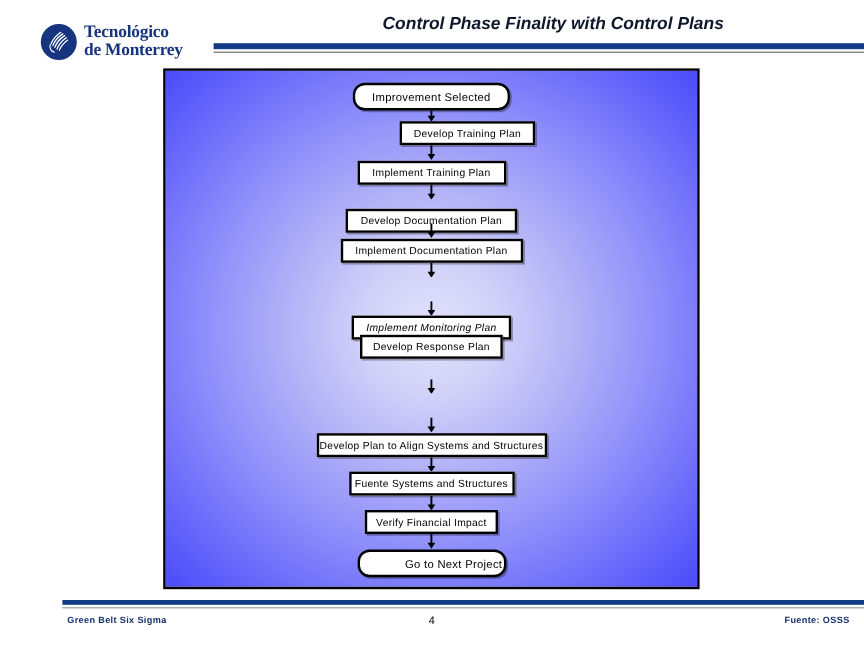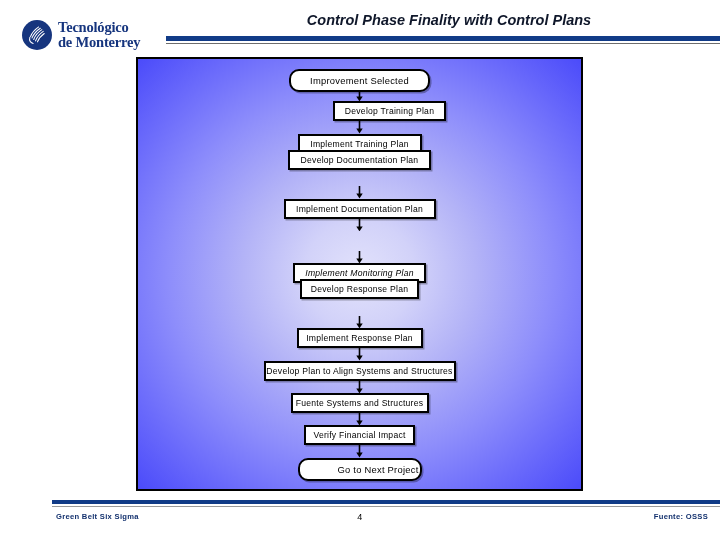--- a/index.html
+++ b/index.html
@@ -11,21 +11,21 @@
     height: 540px;
     background: #ffffff;
     font-family: "Liberation Sans", sans-serif;
     overflow: hidden;
     position: relative;
   }
 
   
   #header {
     position: absolute;
-    left: 4px; top: 0;
+    left: 16px; top: 0;
     width: 576px; height: 52px;
   }
   #logo {
     position: absolute;
     left: 18px; top: 18px;
     width: 140px; height: 34px;
     display: flex;
     align-items: center;
     gap: 6px;
   }
@@ -192,21 +192,21 @@
   </div>
 
   <div id="title">Control Phase Finality with Control Plans</div>
   <div id="header-rule"></div>
   <div id="header-hairline"></div>
 </div>
 
 <div id="diagram-panel">
   <div id="flow">
       <div class="flow-row" style="top: 10px;">
-        <div class="node rounded" style="width: 141px;">Improvement Selected</div>
+        <div class="node rounded" style="width: 131px;">Improvement Selected</div>
       </div>
       <div class="connector" style="top: 33px; height: 9.4px;">
         <svg width="9" height="9.399999999999999" viewBox="0 0 9 9.399999999999999">
           <line x1="4.5" y1="0" x2="4.5" y2="5.399999999999999" stroke="#000" stroke-width="1.6"></line>
           <polygon points="4.5,9.399999999999999 1.3,4.399999999999999 7.7,4.399999999999999" fill="#000"></polygon>
         </svg>
       </div>
       <div class="flow-row" style="top: 42.4px; padding-left: 30px;">
         <div class="node" style="width: 113px;">Develop Training Plan</div>
       </div>
@@ -218,21 +218,21 @@
       </div>
       <div class="flow-row" style="top: 74.8px;">
         <div class="node" style="width: 124px;">Implement Training Plan</div>
       </div>
       <div class="connector" style="top: 94.8px; height: 12.4px;">
         <svg width="9" height="12.399999999999999" viewBox="0 0 9 12.399999999999999">
           <line x1="4.5" y1="0" x2="4.5" y2="8.399999999999999" stroke="#000" stroke-width="1.6"></line>
           <polygon points="4.5,12.399999999999999 1.3,7.399999999999999 7.7,7.399999999999999" fill="#000"></polygon>
         </svg>
       </div>
-      <div class="flow-row" style="top: 91px;">
+      <div class="flow-row" style="top: 115px;">
         <div class="node" style="width: 143px;">Develop Documentation Plan</div>
       </div>
       <div class="connector" style="top: 127.2px; height: 12.4px;">
         <svg width="9" height="12.399999999999999" viewBox="0 0 9 12.399999999999999">
           <line x1="4.5" y1="0" x2="4.5" y2="8.399999999999999" stroke="#000" stroke-width="1.6"></line>
           <polygon points="4.5,12.399999999999999 1.3,7.399999999999999 7.7,7.399999999999999" fill="#000"></polygon>
         </svg>
       </div>
       <div class="flow-row" style="top: 139.6px;">
         <div class="node" style="width: 152px;">Implement Documentation Plan</div>
@@ -259,23 +259,20 @@
         </svg>
       </div>
       <div class="flow-row" style="top: 220px;">
         <div class="node" style="width: 119px;">Develop Response Plan</div>
       </div>
       <div class="connector" style="top: 256.8px; height: 12.4px;">
         <svg width="9" height="12.399999999999999" viewBox="0 0 9 12.399999999999999">
           <line x1="4.5" y1="0" x2="4.5" y2="8.399999999999999" stroke="#000" stroke-width="1.6"></line>
           <polygon points="4.5,12.399999999999999 1.3,7.399999999999999 7.7,7.399999999999999" fill="#000"></polygon>
         </svg>
-      </div>
-      <div class="flow-row" style="top: 269.2px;">
-        <div class="node" style="width: 126px;">Implement Response Plan</div>
       </div>
       <div class="connector" style="top: 289.2px; height: 12.4px;">
         <svg width="9" height="12.399999999999999" viewBox="0 0 9 12.399999999999999">
           <line x1="4.5" y1="0" x2="4.5" y2="8.399999999999999" stroke="#000" stroke-width="1.6"></line>
           <polygon points="4.5,12.399999999999999 1.3,7.399999999999999 7.7,7.399999999999999" fill="#000"></polygon>
         </svg>
       </div>
       <div class="flow-row" style="top: 301.6px;">
         <div class="node" style="width: 192px;">Develop Plan to Align Systems and Structures</div>
       </div>

